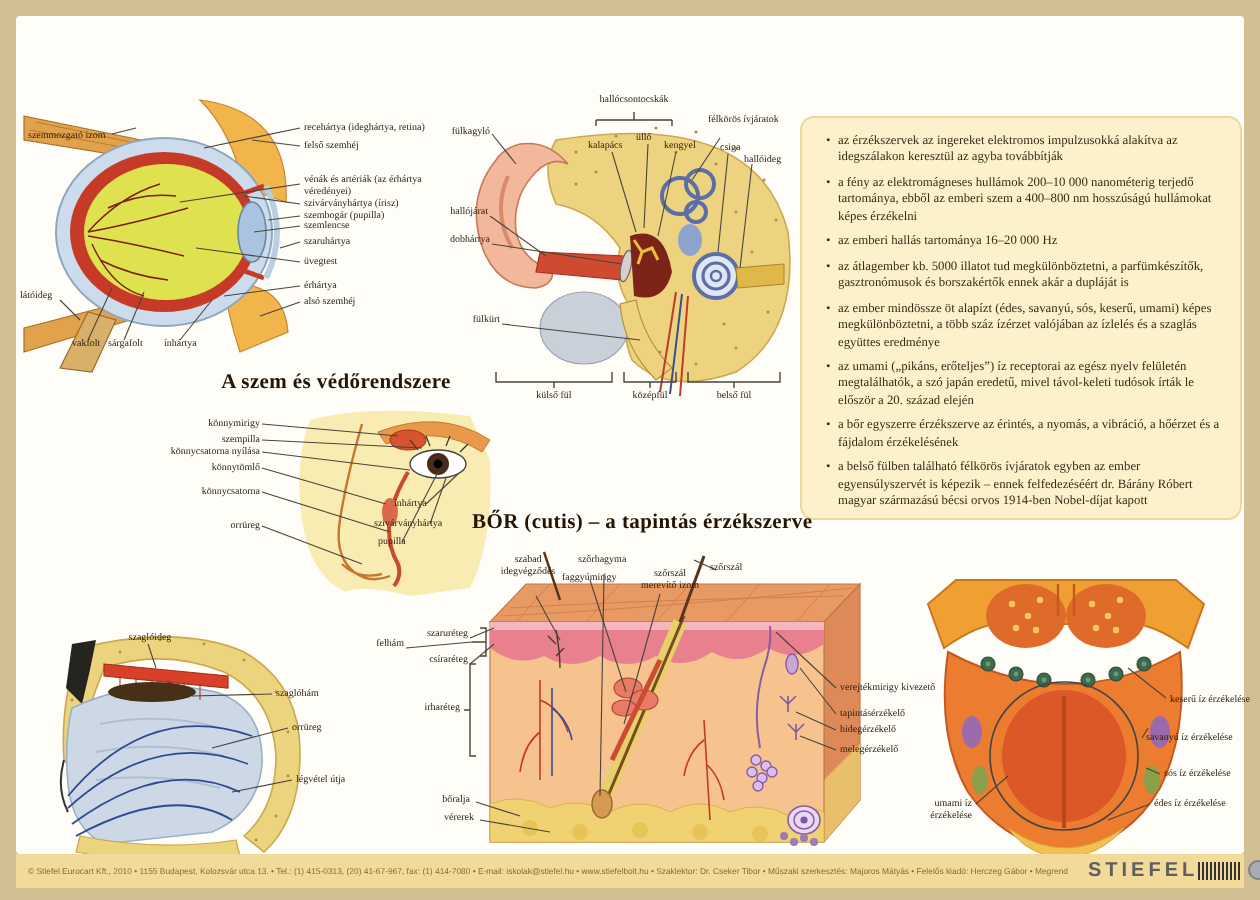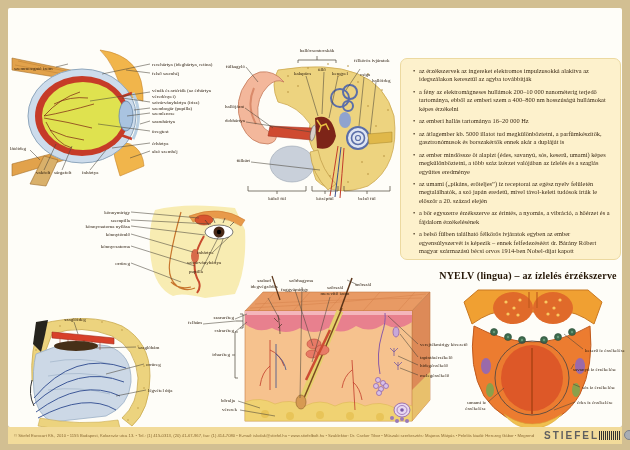--- a/index.html
+++ b/index.html
@@ -179,20 +179,21 @@
       <li>az átlagember kb. 5000 illatot tud megkülönböztetni, a parfümkészítők, gasztronómusok és borszakértők ennek akár a dupláját is</li>
       <li>az ember mindössze öt alapízt (édes, savanyú, sós, keserű, umami) képes megkülönböztetni, a több száz ízérzet valójában az ízlelés és a szaglás együttes eredménye</li>
       <li>az umami („pikáns, erőteljes”) íz receptorai az egész nyelv felületén megtalálhatók, a szó japán eredetű, mivel távol-keleti tudósok írták le először a 20. század elején</li>
       <li>a bőr egyszerre érzékszerve az érintés, a nyomás, a vibráció, a hőérzet és a fájdalom érzékelésének</li>
       <li>a belső fülben található félkörös ívjáratok egyben az ember egyensúlyszervét is képezik – ennek felfedezéséért dr. Bárány Róbert magyar származású bécsi orvos 1914-ben Nobel-díjat kapott</li>
     </ul>
   </div>
 </div>
 
 <div class="sec" style="left:85px;top:186px;width:166px;height:114px">
+  <div class="sec-title c" style="left:0;top:0;width:166px">A szem és védőrendszere</div>
   <svg style="left:0;top:14px" width="165" height="100" viewBox="0 0 165 100">
     <path d="M70,10 Q100,2 150,8 L160,30 Q162,70 150,94 L120,98 Q96,92 88,96 Q70,88 66,60 Q62,30 70,10 Z" fill="#f8ecb2"></path>
     <path d="M104,16 Q135,4 160,20 L156,26 Q134,12 108,22 Z" fill="#e89a4a" stroke="#c8762e" stroke-width="0.5"></path>
     <path d="M96,12 Q88,40 85,60 Q82,78 92,86 Q100,92 110,88 M86,82 Q94,90 106,87" stroke="#c8762e" stroke-width="1.2" fill="none"></path>
     <ellipse cx="119" cy="20" rx="9" ry="5" fill="#d8542e" stroke="#a83a1e" stroke-width="0.6"></ellipse>
     <path d="M119,36 Q112,48 110,58 Q108,72 114,82 Q116,88 112,93" stroke="#c84b2e" stroke-width="2" fill="none"></path>
     <ellipse cx="110" cy="56" rx="4" ry="7" fill="#d86a4a"></ellipse>
     <g>
       <ellipse cx="134" cy="32" rx="14" ry="7" fill="#ffffff" stroke="#444" stroke-width="0.7"></ellipse>
       <circle cx="134" cy="32" r="5.5" fill="#4a2a18"></circle>
@@ -259,20 +260,21 @@
       <line class="leader" x1="136" y1="80" x2="106" y2="86"></line>
     </g>
   </svg>
   <span class="lbl c" style="left:40px;top:25px;width:50px">szaglóideg</span>
   <span class="lbl" style="left:128px;top:53px;width:40px">szaglóhám</span>
   <span class="lbl" style="left:136px;top:70px;width:32px">orrüreg</span>
   <span class="lbl" style="left:138px;top:96px;width:32px">légvétel útja</span>
 </div>
 
 <div class="sec" style="left:180px;top:256px;width:288px;height:176px">
+  <div class="sec-title" style="left:56px;top:0">BŐR (cutis) – a tapintás érzékszerve</div>
   <svg style="left:0;top:14px" width="288" height="162" viewBox="0 0 288 162">
     <g>
       <path d="M65,41 L232,41 L250,22 L83,22 Z" fill="#e89a64" stroke="#c27a45" stroke-width="0.6"></path>
       <path d="M75,34 Q140,30 242,28 M70,38 Q150,34 246,24 M95,22 L78,41 M130,22 L113,41 M165,22 L148,41 M200,22 L183,41 M235,22 L218,41" stroke="#d4804a" stroke-width="0.5" fill="none"></path>
       <path d="M232,41 L250,22 L250,130 L232,151 Z" fill="#dd8a58" stroke="#c27a45" stroke-width="0.6"></path>
       <path d="M232,120 L250,102 L250,130 L232,151 Z" fill="#e8c06c"></path>
       <rect x="65" y="41" width="167" height="110" fill="#f6c28e" stroke="#c27a45" stroke-width="0.6"></rect>
       <path d="M65,41 L232,41 L232,52 Q218,62 204,54 Q190,64 176,56 Q162,66 148,58 Q134,66 120,58 Q106,66 92,58 Q78,64 65,54 Z" fill="#e8808e"></path>
       <rect x="65" y="41" width="167" height="4" fill="#f4b6bc"></rect>
       <path d="M65,132 Q80,126 95,134 Q110,128 125,136 Q140,128 155,136 Q170,128 185,136 Q200,130 215,138 Q224,132 232,136 L232,151 L65,151 Z" fill="#f0d272" stroke="#d8b44e" stroke-width="0.5"></path>
@@ -356,21 +358,20 @@
   <span class="lbl r" style="left:12px;top:96px;width:38px">irharéteg</span>
   <span class="lbl r" style="left:23px;top:142px;width:32px">bőralja</span>
   <span class="lbl r" style="left:23px;top:151px;width:34px">vérerek</span>
   <span class="lbl" style="left:240px;top:86px;width:48px">verejtékmirigy kivezető</span>
   <span class="lbl" style="left:240px;top:99px;width:46px">tapintásérzékelő</span>
   <span class="lbl" style="left:240px;top:107px;width:46px">hidegérzékelő</span>
   <span class="lbl" style="left:240px;top:117px;width:46px">melegérzékelő</span>
 </div>
 
 <div class="sec" style="left:428px;top:266px;width:200px;height:168px">
-  <div class="sec-title c" style="left:8px;top:4px;width:184px;font-size:10px">NYELV (lingua) – az ízlelés érzékszerve</div>
   <svg style="left:0;top:16px" width="200" height="152" viewBox="0 0 200 152">
     <g>
       <path d="M50,8 L160,8 L174,20 L166,42 Q146,28 134,30 L76,30 Q64,28 44,42 L36,20 Z" fill="#f0a032" stroke="#c97820" stroke-width="1"></path>
       <ellipse cx="85" cy="26" rx="20" ry="16" fill="#e06a2a"></ellipse>
       <ellipse cx="125" cy="26" rx="20" ry="16" fill="#e06a2a"></ellipse>
       <g fill="#f8c860">
         <circle cx="78" cy="20" r="1.6"></circle>
           <circle cx="86" cy="26" r="1.6"></circle>
           <circle cx="92" cy="18" r="1.6"></circle>
           <circle cx="80" cy="32" r="1.6"></circle>

